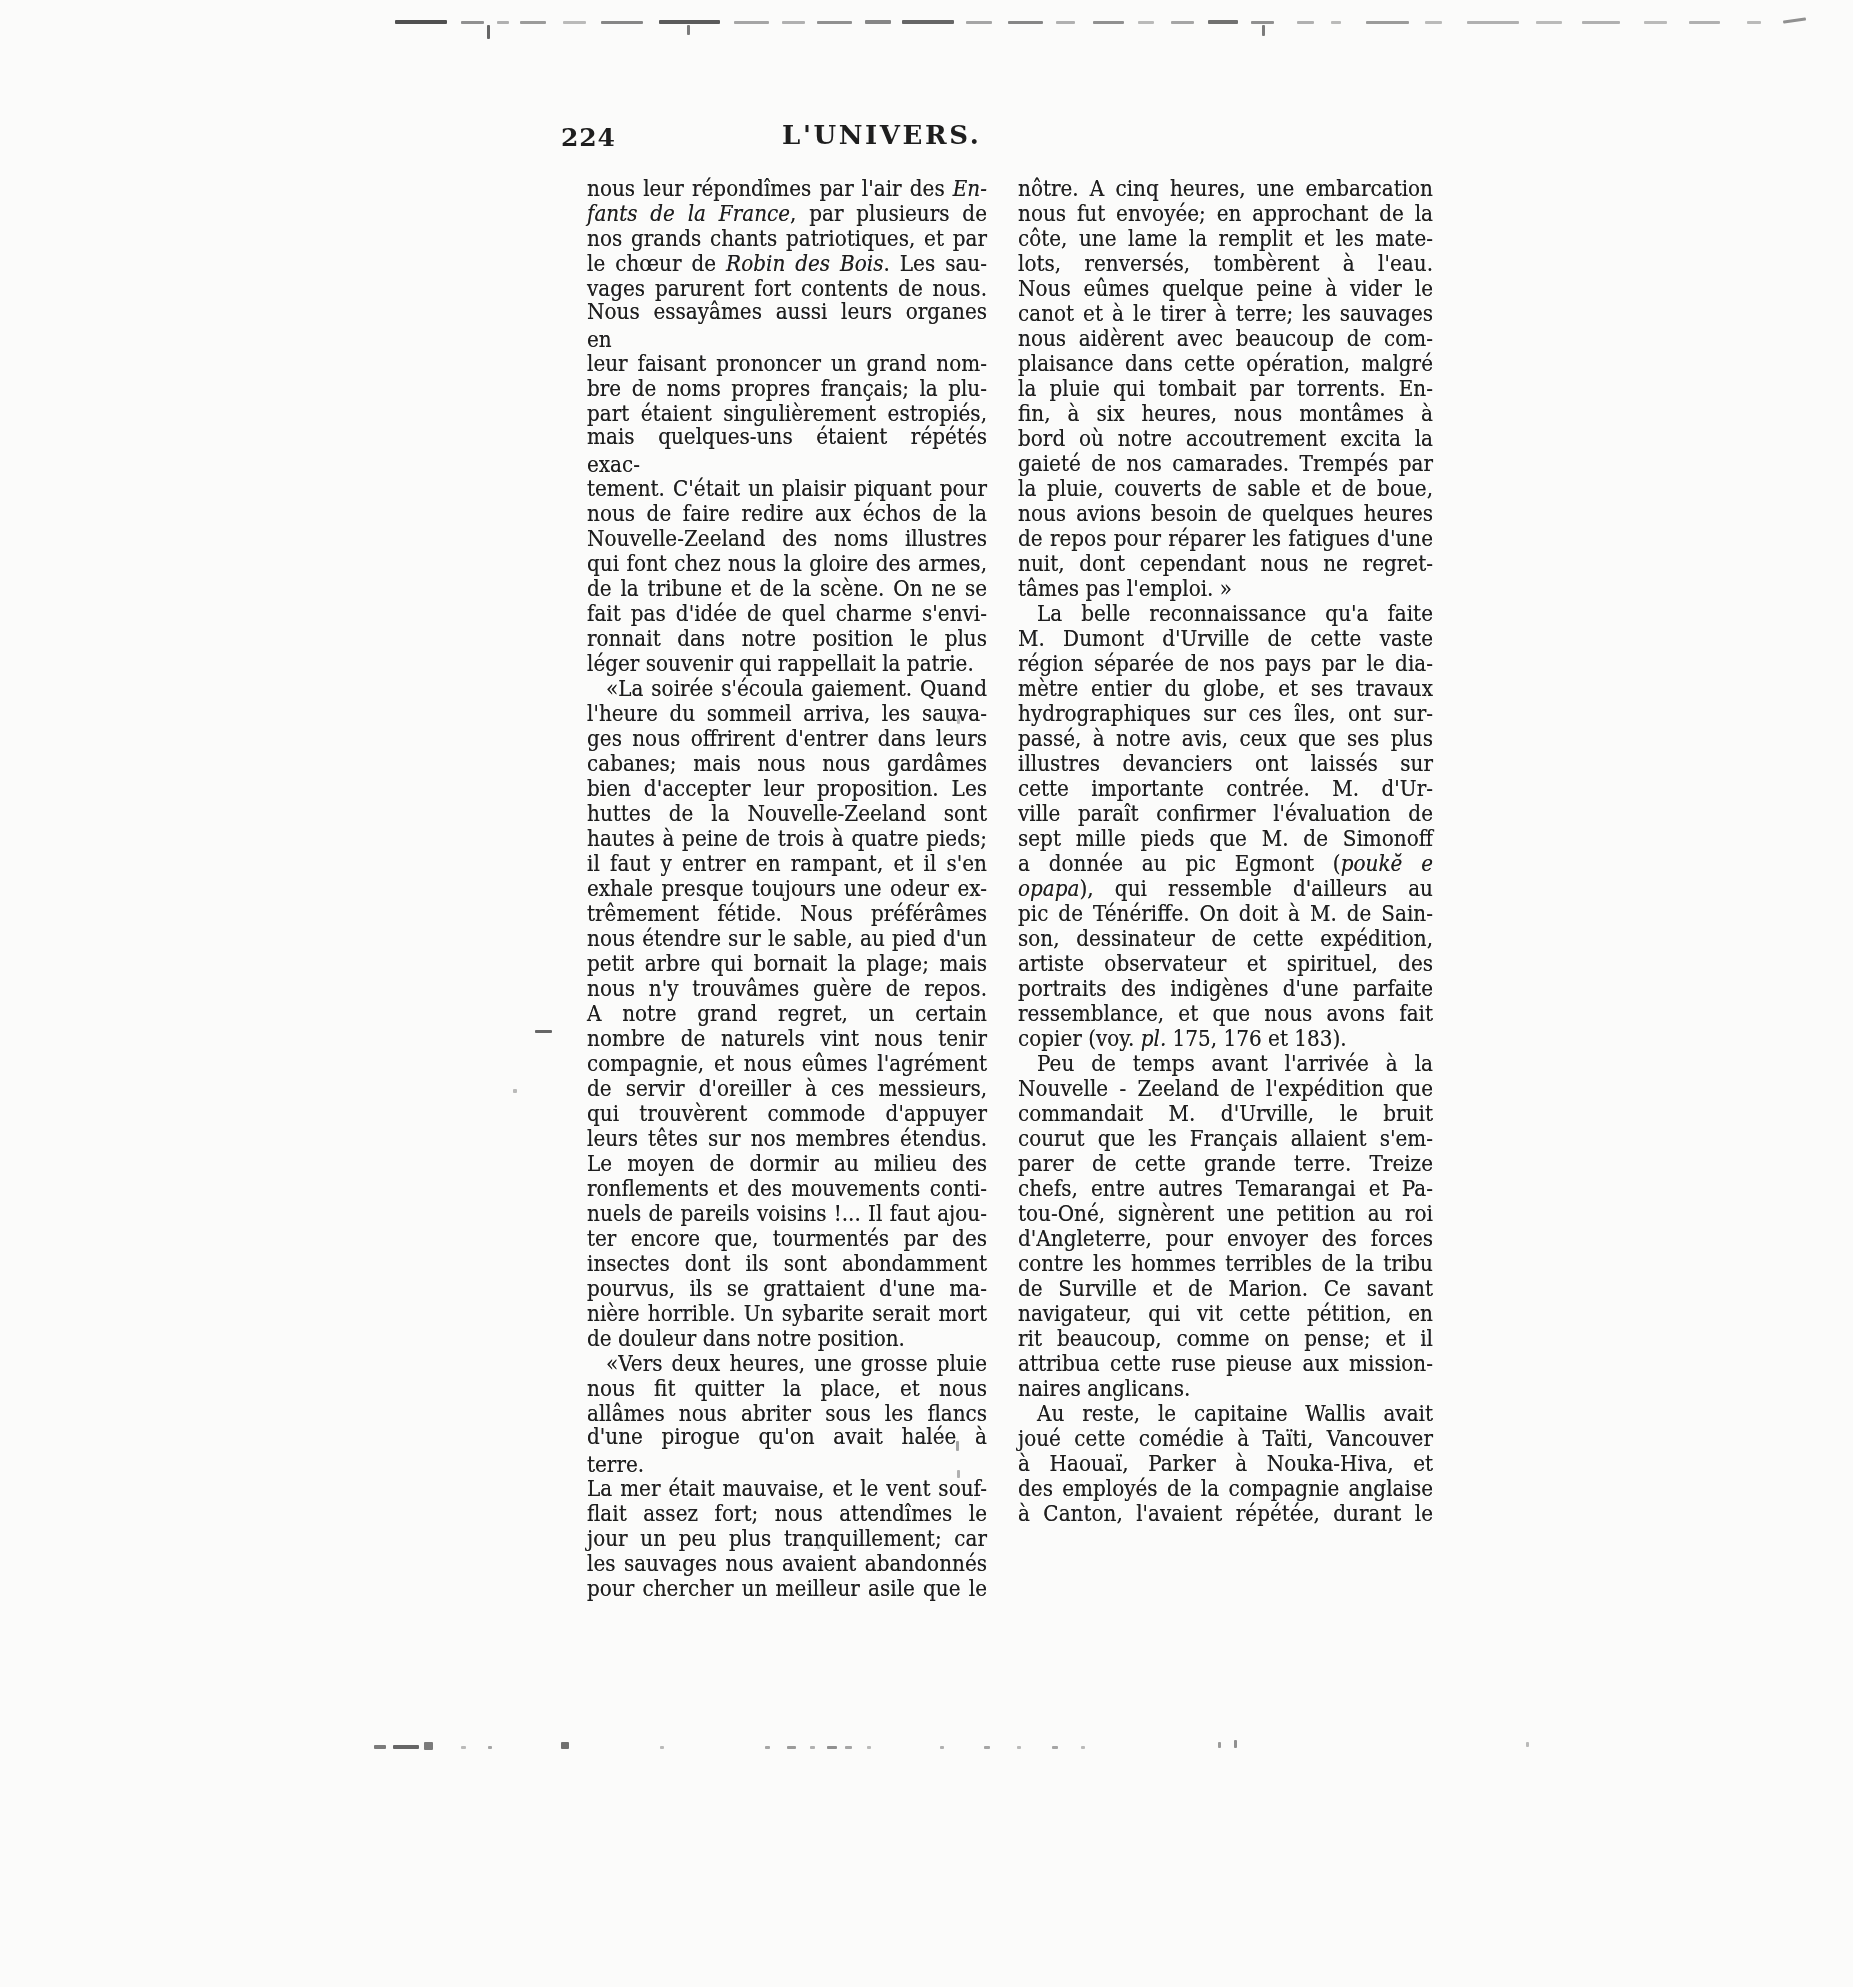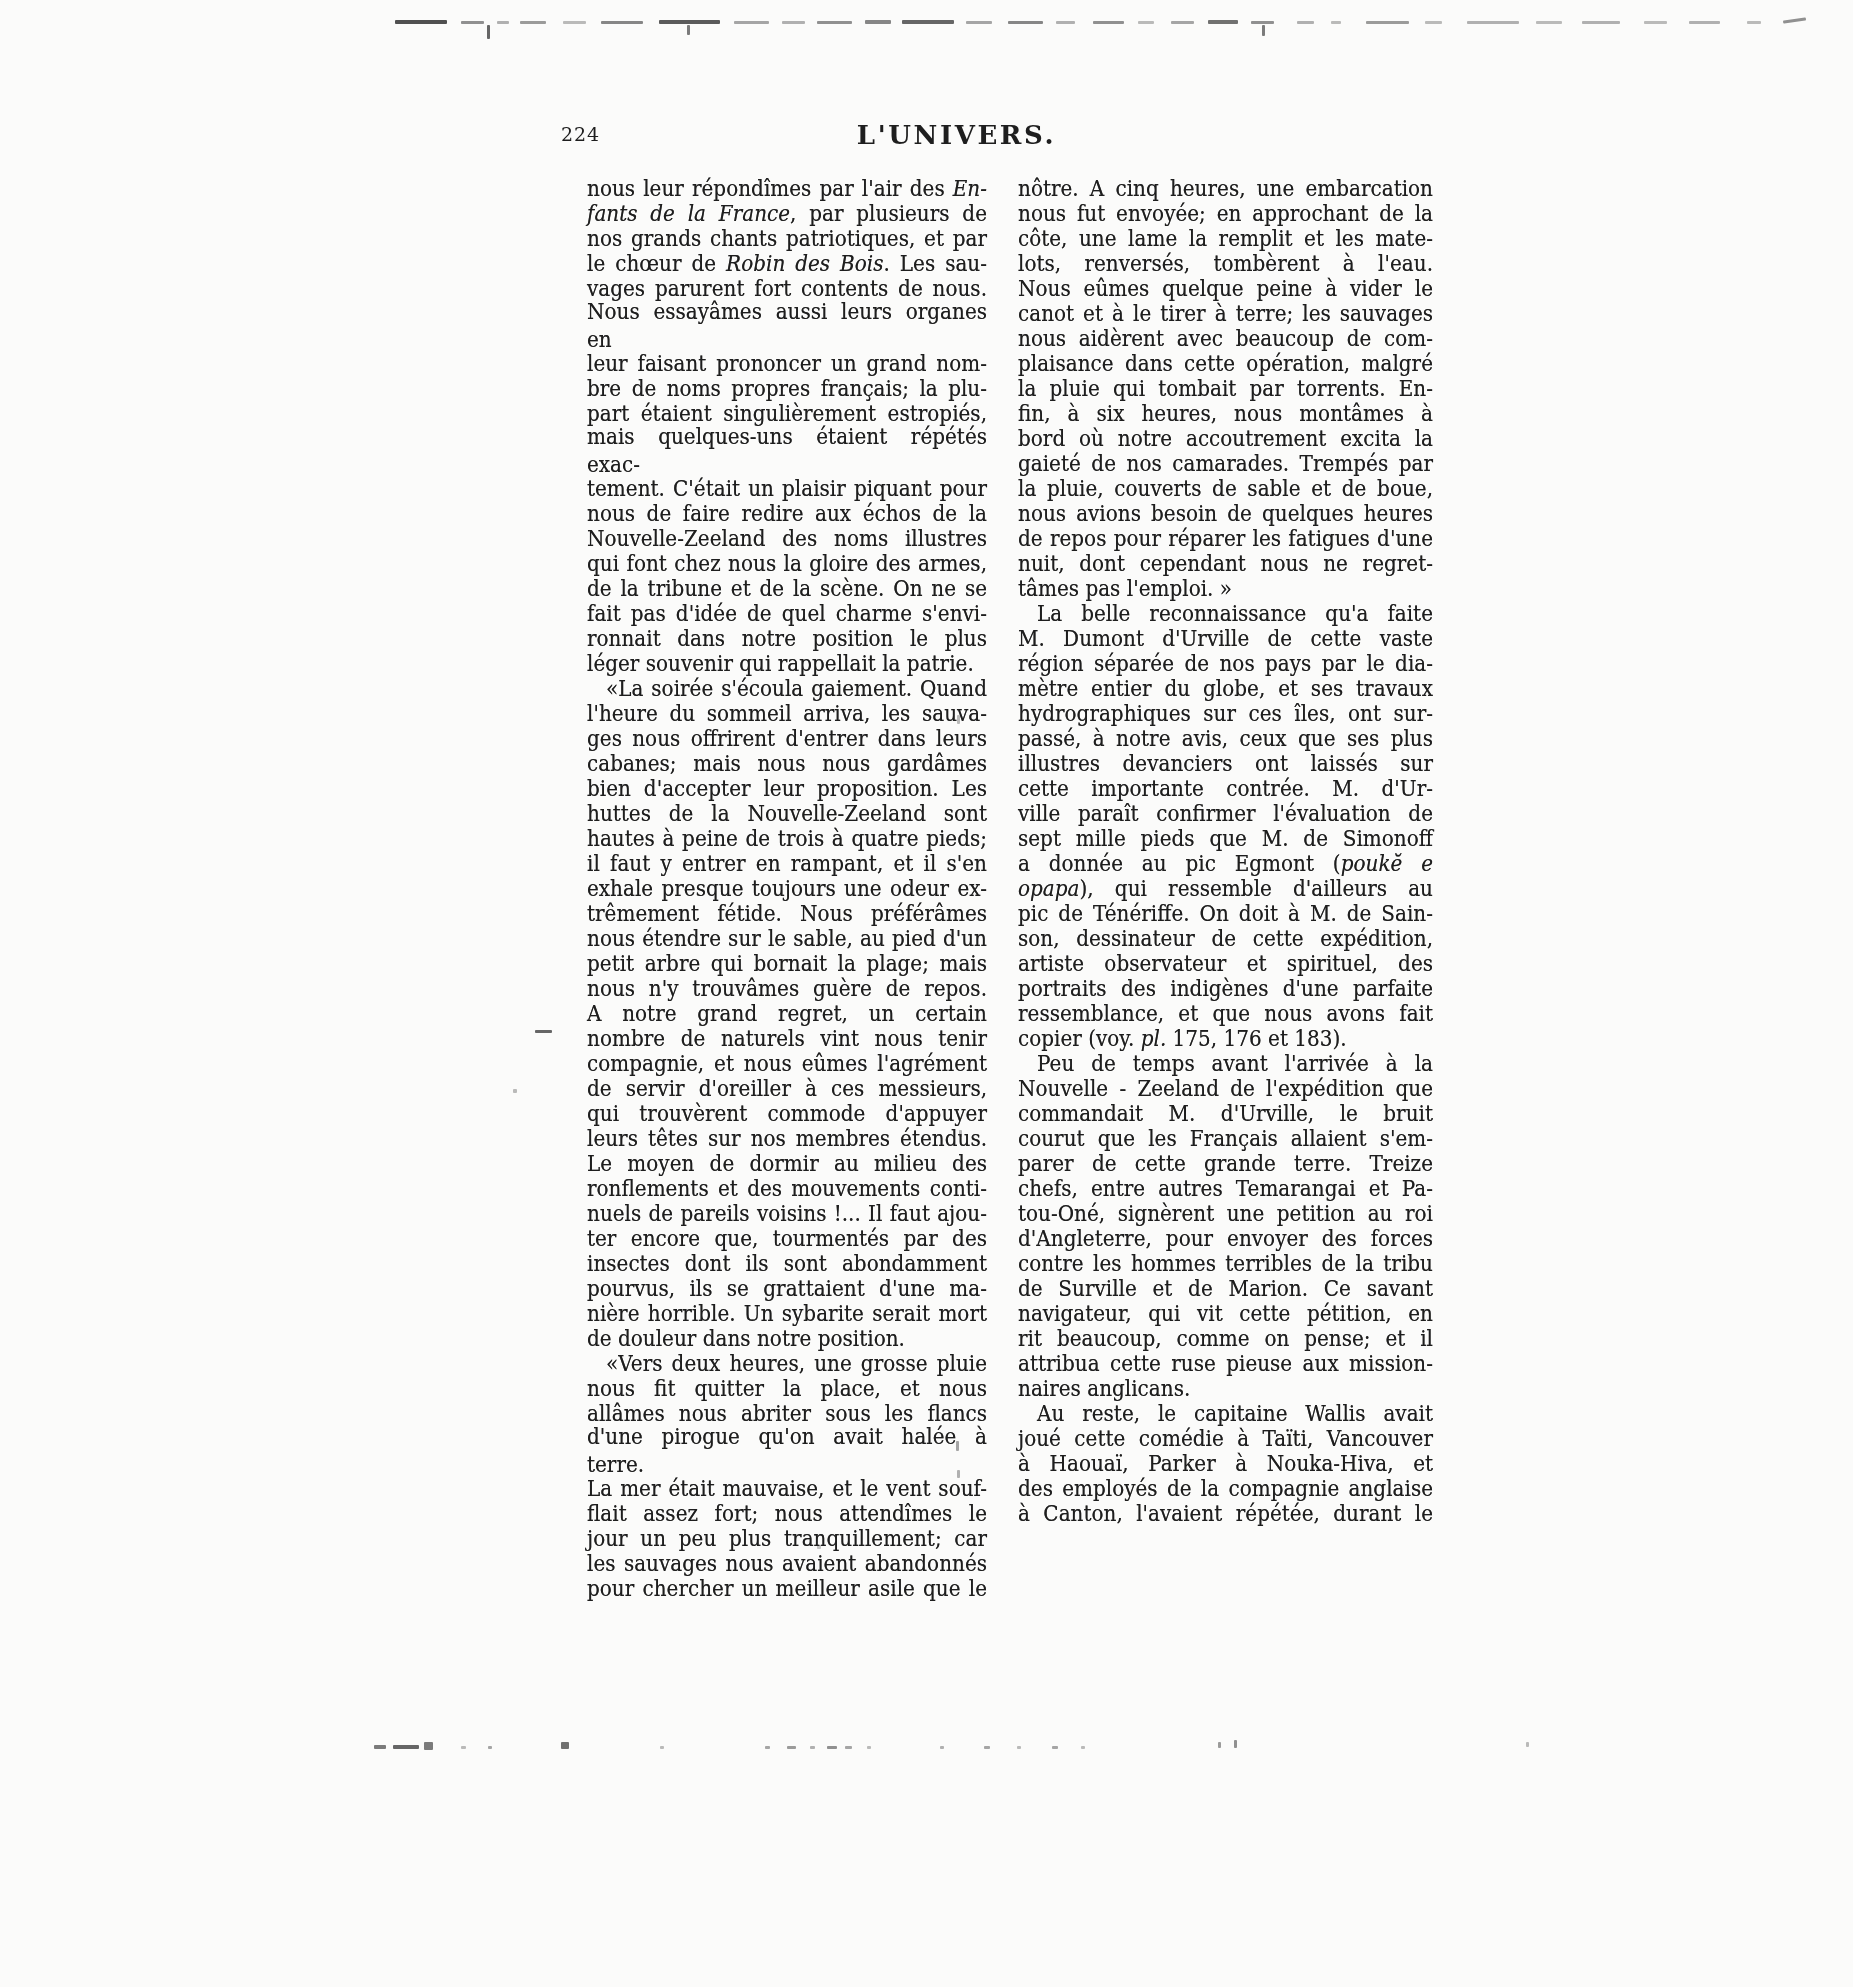--- a/index.html
+++ b/index.html
@@ -8,25 +8,24 @@
     background:#fbfbfa;
     font-family:"DejaVu Serif", serif;
     color:#1e1e1e;
     position:relative;
     overflow:hidden;
   }
   .page { position:absolute; inset:0; }
 
   .page-number {
     position:absolute; left:561px; top:123px;
-    font-size:19px; font-weight:normal; letter-spacing:0.9px;
+    font-size:25px; font-weight:bold; letter-spacing:0.9px;
   }
   .running-title {
     position:absolute; left:782px; top:120px; width:349px;
-    text-align:center;
     font-size:26px; font-weight:bold; letter-spacing:2.6px;
   }
 
   .col {
     position:absolute; top:176px;
     font-size:20px; line-height:25px;
     text-rendering:optimizeLegibility;
     margin-left:24px;
   }
   .col-left  { left:563px; width:400px; }

